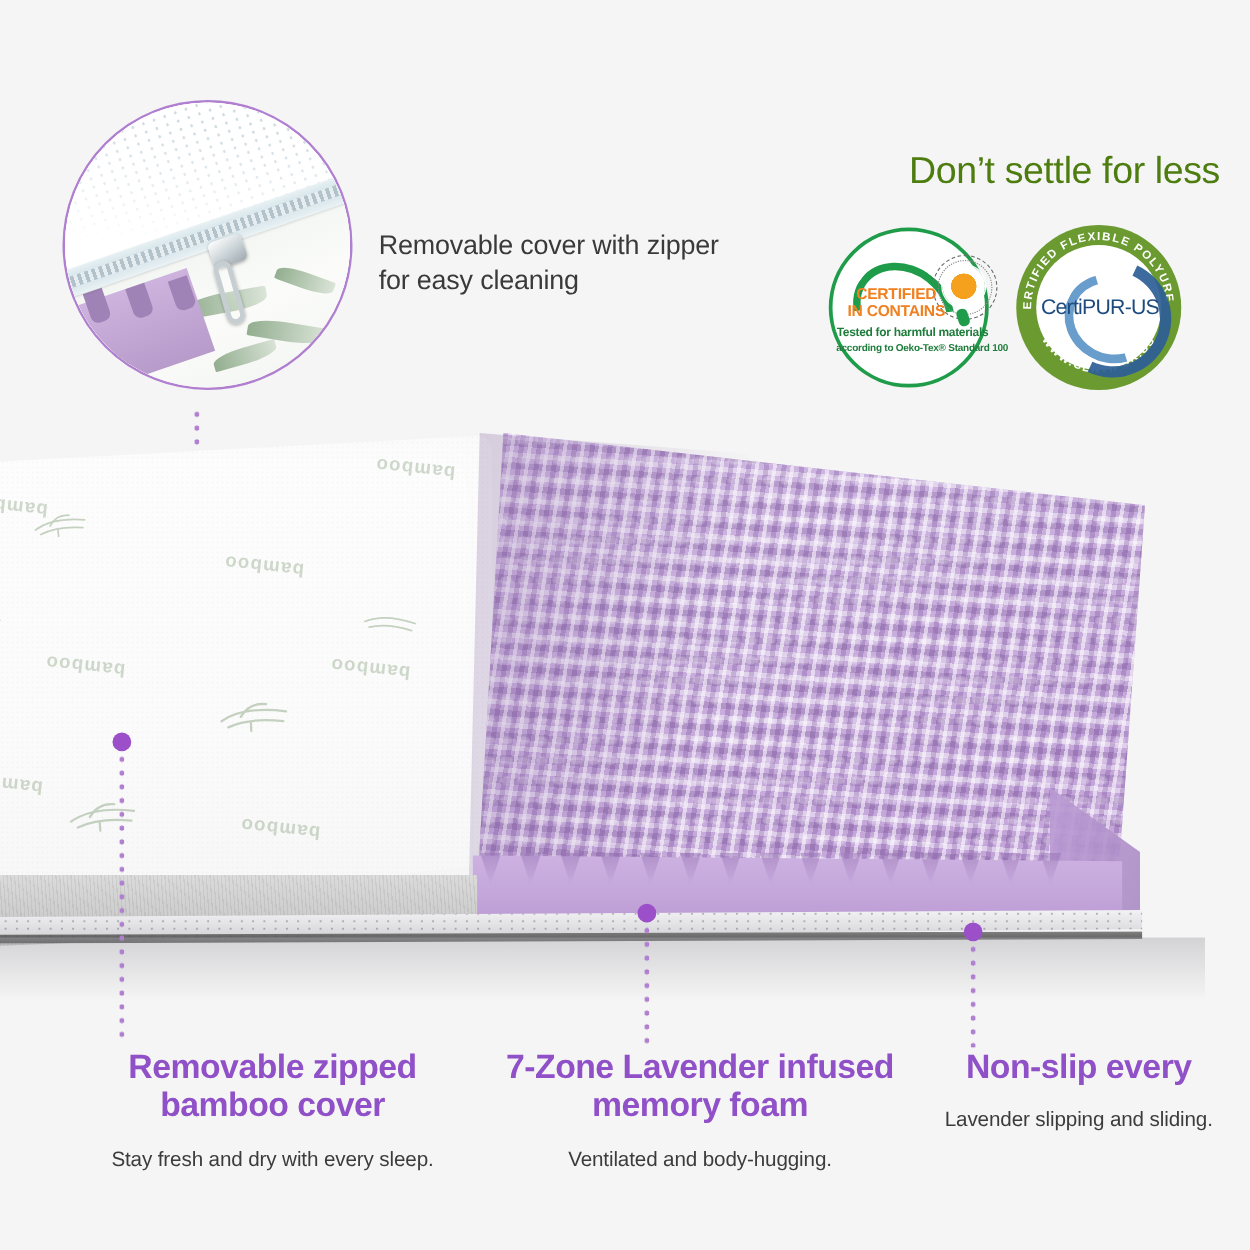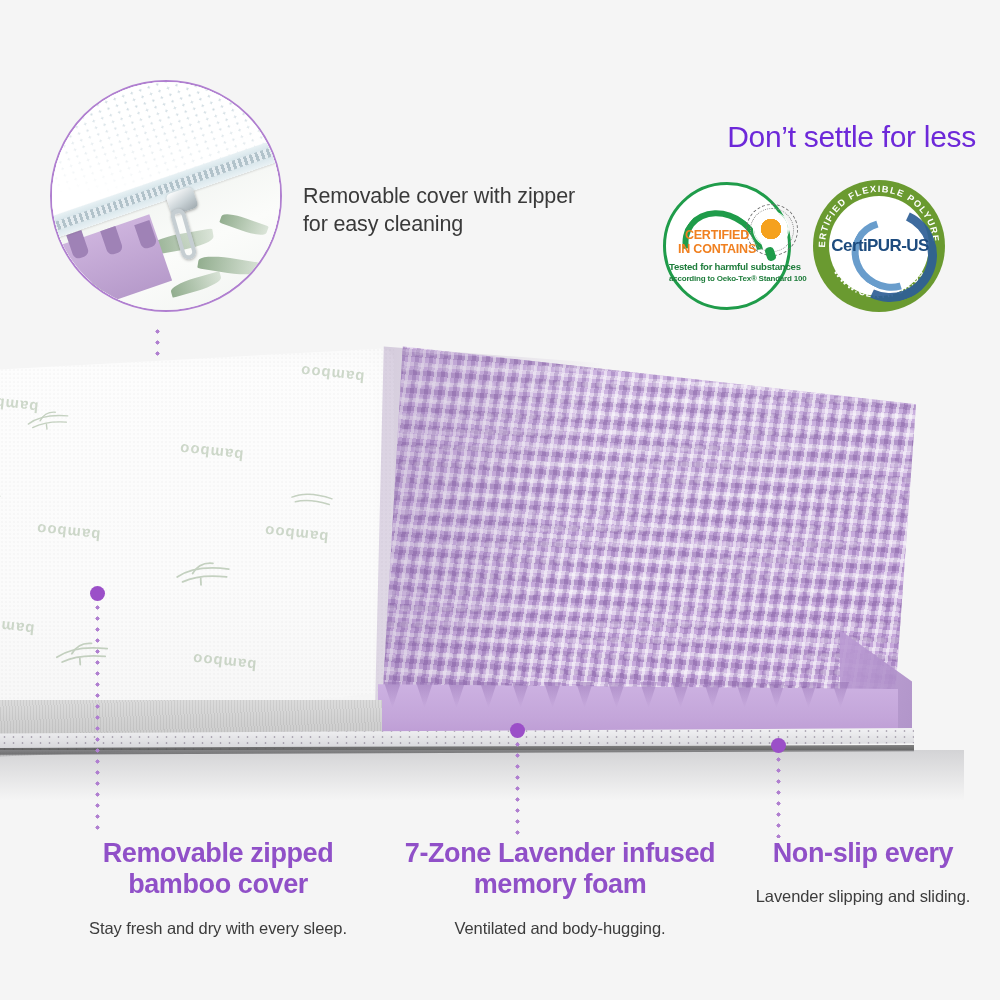--- a/index.html
+++ b/index.html
@@ -15,21 +15,21 @@
   .stage{position:absolute;left:0;top:0;width:1000px;height:1000px;background:#f5f5f5;overflow:hidden;}
 
   
   .headline{
     position:absolute; right:22px; top:36px;
     font-size:57px; font-weight:bold; letter-spacing:-1.2px;
     color:#5d2d72; line-height:1.0; text-align:right; white-space:nowrap;
   }
   .subhead{
     position:absolute; right:24px; top:120px;
-    font-size:30px; font-weight:normal; color:#6d28d9;
+    font-size:30px; font-weight:normal; color:#4d7c0f;
     letter-spacing:-0.3px; text-align:right; white-space:nowrap;
   }
 
   
   .badges{position:absolute; left:663px; top:180px; width:290px; height:132px;}
   .badge{position:absolute; border-radius:50%; background:#ffffff;}
   .oeko{left:0;top:2px;width:128px;height:128px;border:3px solid #1f9c4a;box-sizing:border-box;}
   .oeko-inner{position:absolute;left:0;top:0;width:100%;height:100%;}
   .oeko-txt1{position:absolute;left:6px;top:44px;width:90px;text-align:center;
       font-size:12.5px;font-weight:bold;color:#f08020;line-height:1.08;letter-spacing:-0.2px;}
@@ -56,21 +56,21 @@
       display:block;}
   .certipur .cp-white{position:absolute;left:16px;top:16px;width:100px;height:100px;border-radius:50%;
       background:#ffffff;}
   .cp-swoosh{position:absolute;left:30px;top:28px;width:76px;height:76px;border-radius:50%;
       border:9px solid #2e5f96; border-top-color:transparent; border-left-color:transparent;
       transform:rotate(-20deg); opacity:.92;}
   .cp-swoosh2{position:absolute;left:38px;top:40px;width:62px;height:56px;border-radius:50%;
       border:7px solid #4f8cc4; border-top-color:transparent; border-right-color:transparent;
       transform:rotate(28deg); opacity:.85;}
   .cp-word{position:absolute;left:16px;top:56px;width:102px;text-align:center;
-      font-size:17px;font-weight:bold;color:#1d4b7e;letter-spacing:-0.6px;white-space:nowrap;}
+      font-size:17px;font-weight:normal;color:#1d4b7e;letter-spacing:-0.6px;white-space:nowrap;}
   .cp-arc-top, .cp-arc-bottom{position:absolute;left:0;top:0;width:132px;height:132px;}
   .cp-arc-top text, .cp-arc-bottom text{
       font-family:"Liberation Sans", sans-serif; font-size:9.2px; font-weight:bold;
       fill:#ffffff; letter-spacing:1.3px;}
 
   
   .detail-circle{
     position:absolute;left:50px;top:80px;width:232px;height:232px;border-radius:50%;
     border:2.5px solid #b07fd0;box-sizing:border-box;overflow:hidden;background:#f2f2f2;
   }
@@ -253,21 +253,21 @@
         <div class="oeko-arc"></div>
         <div class="oeko-ring"></div>
         <div class="oeko-ring2"></div>
         <div class="oeko-globe"></div>
         <div class="oeko-tail"></div>
       </div>
       <div class="oeko-txt1">
         <div>CERTIFIED</div>
         <div>IN CONTAINS</div>
       </div>
-      <div class="oeko-txt2">Tested for harmful substances</div>
+      <div class="oeko-txt2">Tested for harmful materials</div>
       <div class="oeko-txt3">according to Oeko-Tex® Standard 100</div>
     </div>
 
     <div class="badge certipur">
       <svg class="cp-arc-top" viewBox="0 0 132 132">
         <defs>
             <path id="cpTop" d="M 12,66 A 54,54 0 0 1 120,66"></path>
           </defs>
         <text><textPath href="#cpTop" startOffset="50%" text-anchor="middle">CONTAINS CERTIFIED FLEXIBLE POLYURETHANE FOAM</textPath></text>
       </svg>

